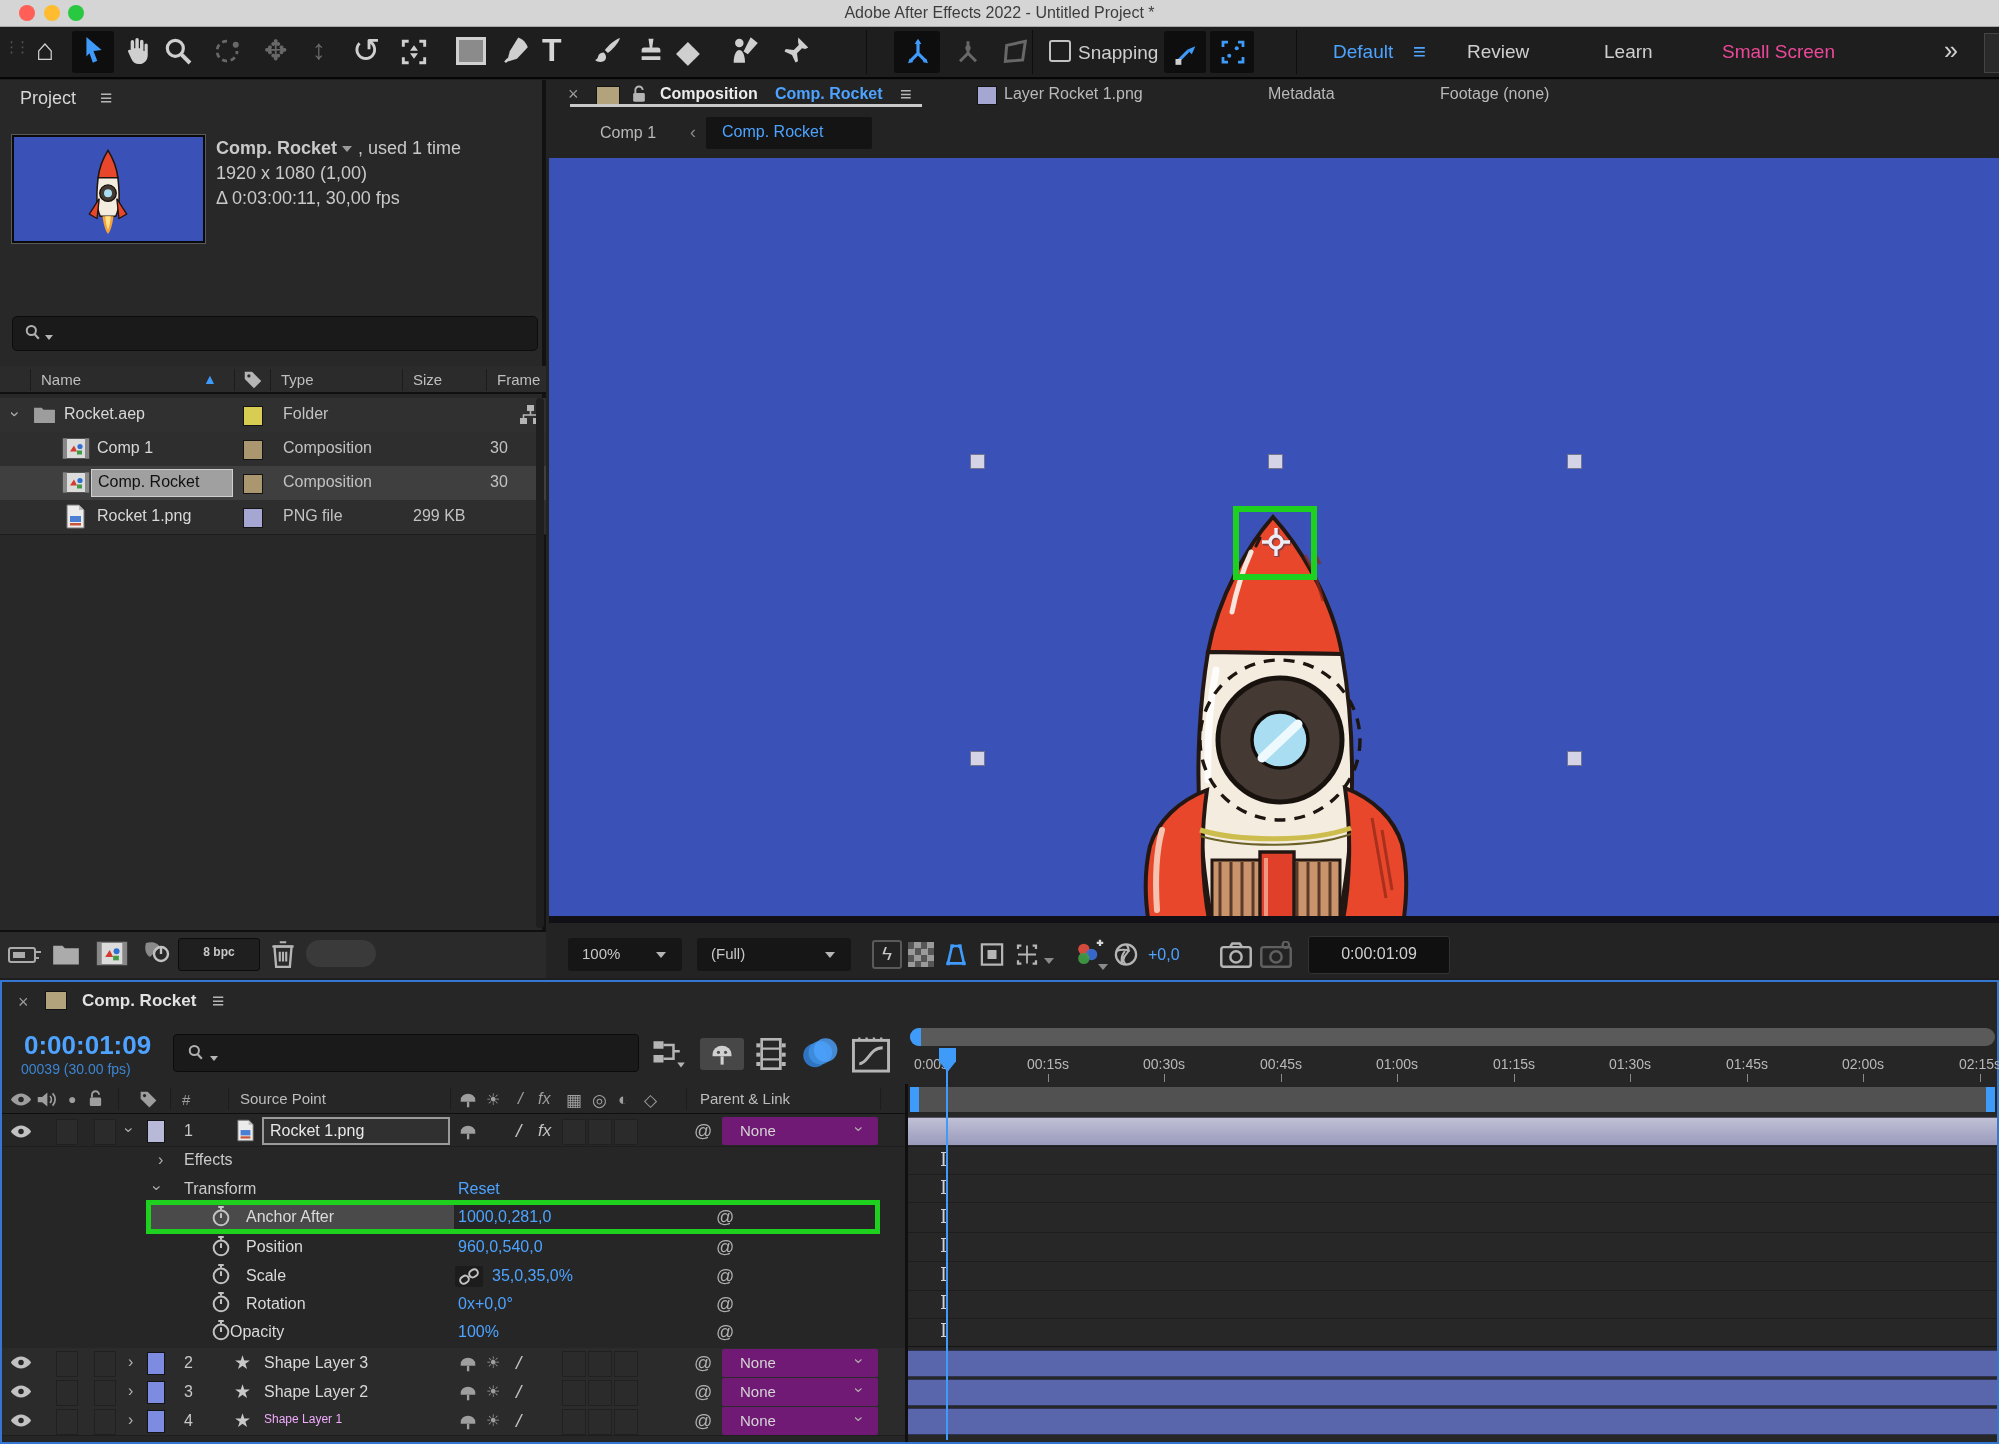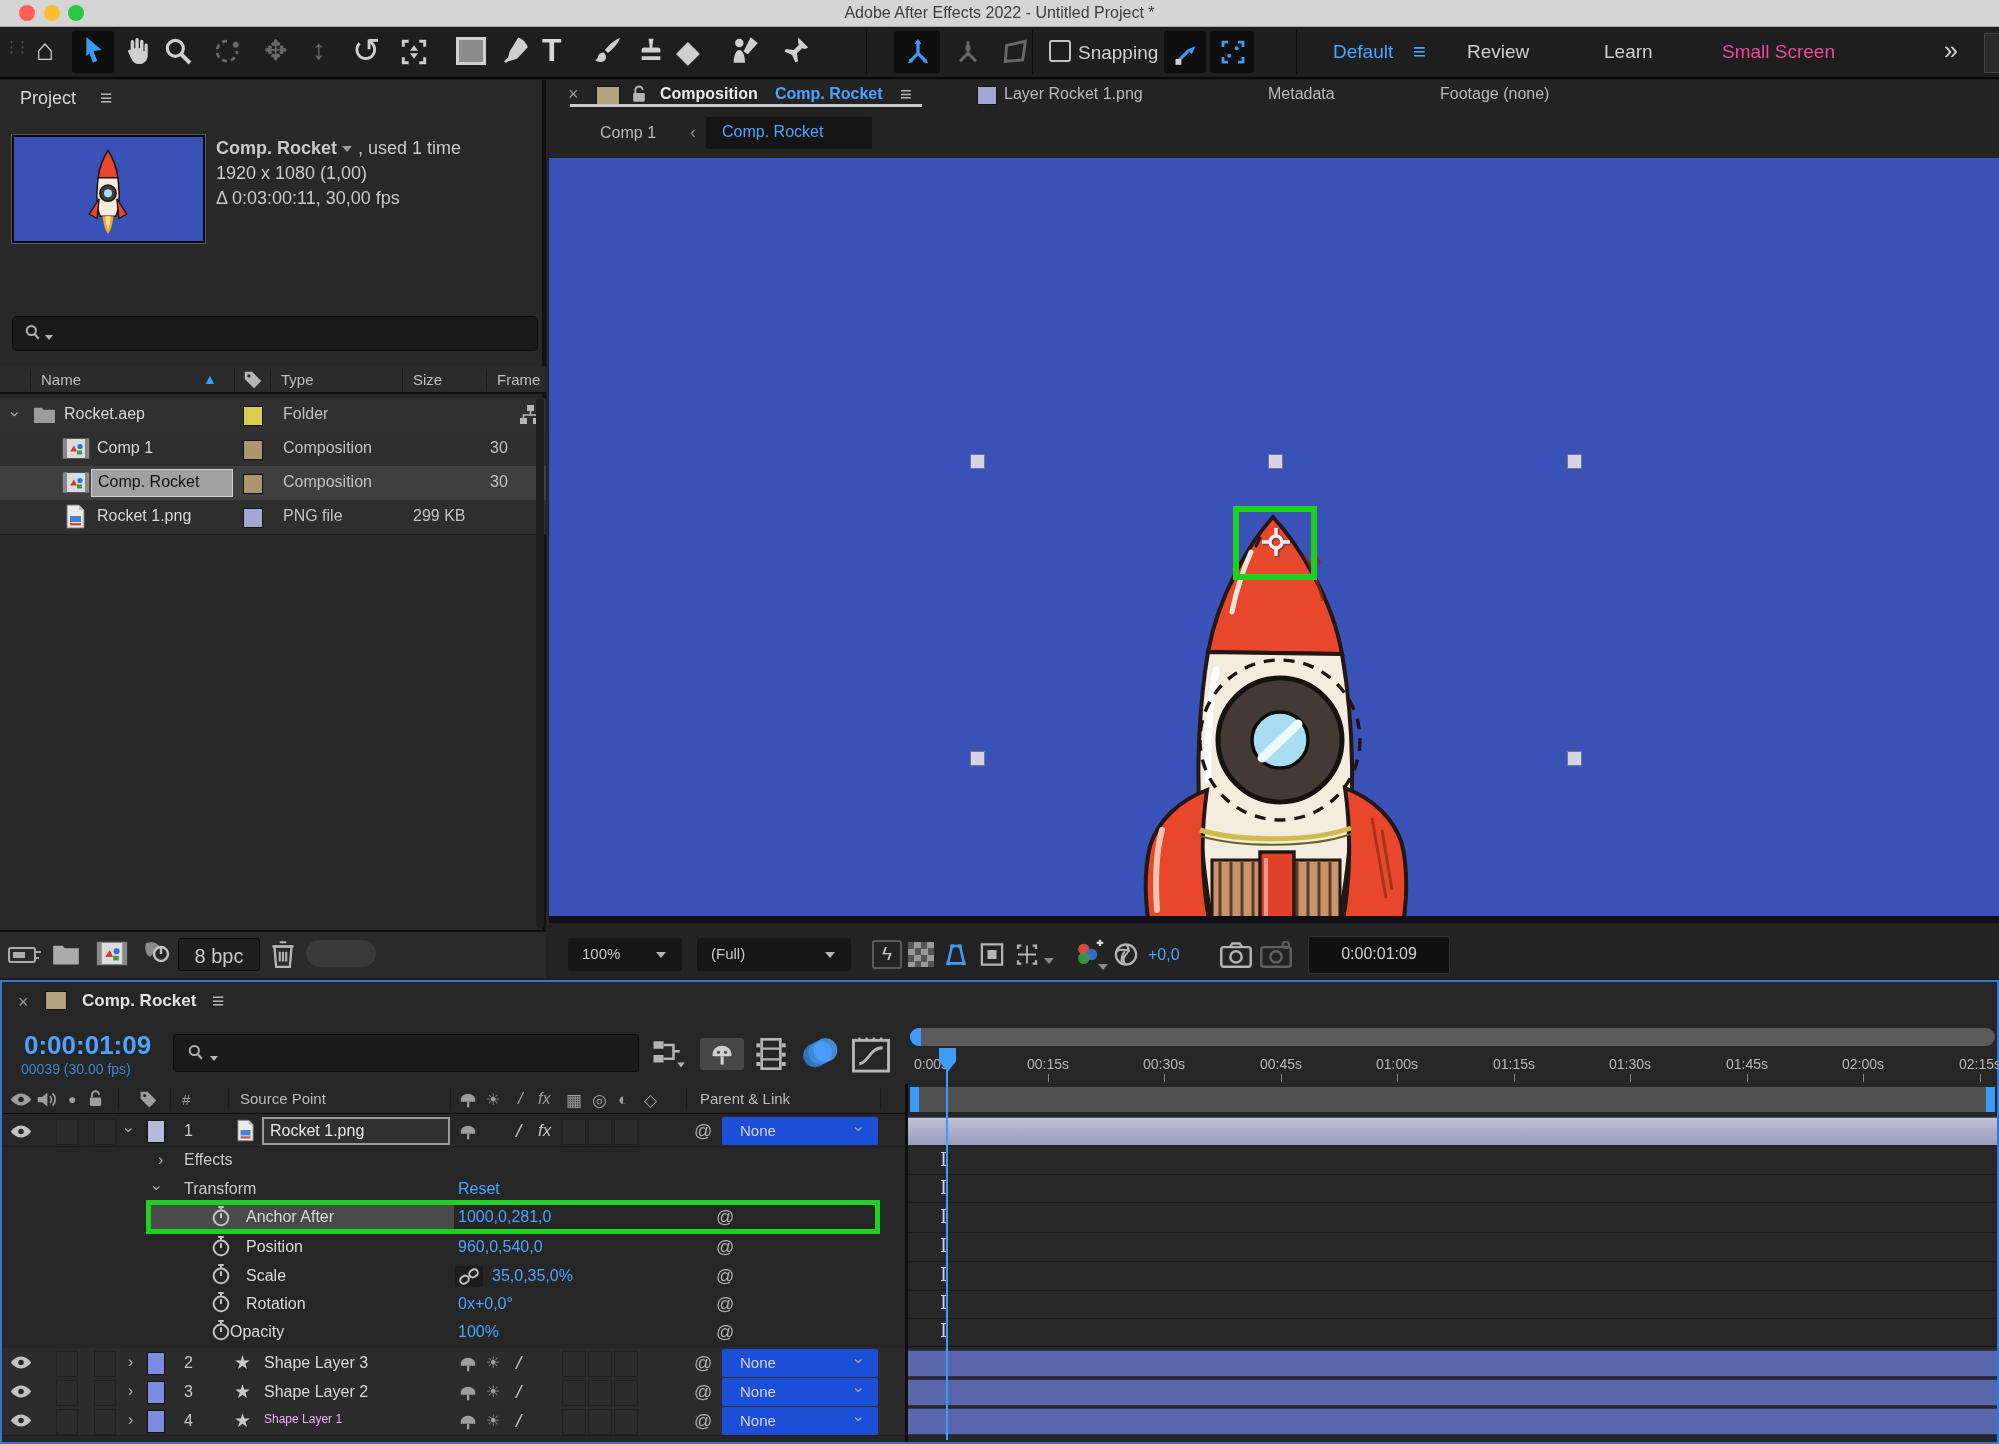--- a/index.html
+++ b/index.html
@@ -8,21 +8,21 @@
   .txt{position:absolute;white-space:nowrap;color:#bfbfbf;font-size:16px;}
   .ic{position:absolute;display:block;}
   .ic svg{display:block;width:100%;height:100%;}
   .dim{opacity:.42;}
   .caret{position:absolute;width:0;height:0;border-left:5px solid transparent;border-right:5px solid transparent;border-top:6px solid #b5b5b5;}
   .sep{position:absolute;width:1px;background:#0d0d0d;}
   .colsep{position:absolute;width:1px;background:#1c1c1c;}
   .cell{position:absolute;background:#2b2b2b;border:1px solid #202020;}
   .blue{color:#4da3ff;}
   .ibeam{position:absolute;color:#ccd1dd;font-family:"DejaVu Serif",serif;font-size:18px;line-height:18px;}
-  .dd{position:absolute;background:#1d4ed8;border-radius:2px;color:#d4d4d4;font-size:15px;}
+  .dd{position:absolute;background:#701a75;border-radius:2px;color:#d4d4d4;font-size:15px;}
   .swatch{position:absolute;border:1px solid #141414;}
   .handle{position:absolute;width:15px;height:15px;background:#d4d4e6;border:1px solid #74748f;box-sizing:border-box;}
 </style>
 </head>
 <body>
 
 <div id="app">
 
   <div>
     <div class="abs" style="left:0;top:0;width:1999px;height:26px;background:#d5d5d5;border-bottom:1px solid #a8a8a8;"></div>
@@ -296,21 +296,21 @@
         </svg>
       </span>
     <span class="ic" style="left:142px;top:939px;width:30px;height:30px;">
         <svg viewBox="0 0 30 30">
           <path d="M8 18C4 16 2 10 4 4c6-2 12 0 14 4z" fill="#8a8a8a"></path>
           <circle cx="19" cy="15" r="7" fill="none" stroke="#c2c2c2" stroke-width="2.4"></circle>
           <path d="M19 8v7" stroke="#c2c2c2" stroke-width="2.4"></path>
         </svg>
       </span>
     <div class="abs" style="left:178px;top:938px;width:80px;height:31px;background:#1f1f1f;border:1px solid #0c0c0c;border-radius:3px;">
-      <div style="position:absolute;left:0;top:6px;width:100%;text-align:center;font-size:20px;color:#c8c8c8;">8 bpc</div>
+      <div style="position:absolute;left:0;top:6px;width:100%;text-align:center;font-size:12px;color:#c8c8c8;font-weight:bold;">8 bpc</div>
     </div>
     <span class="ic" style="left:270px;top:939px;width:26px;height:30px;">
         <svg viewBox="0 0 24 28">
           <path d="M4 7h16l-1.6 19H5.6z" fill="none" stroke="#b5b5b5" stroke-width="2.2"></path>
           <path d="M2 7h20M9 3h6M9 12v9M15 12v9M12 12v9" stroke="#b5b5b5" stroke-width="2"></path>
         </svg>
       </span>
     <div class="abs" style="left:306px;top:940px;width:70px;height:27px;background:#3a3a3a;border-radius:14px;"></div>
   </div>
 

